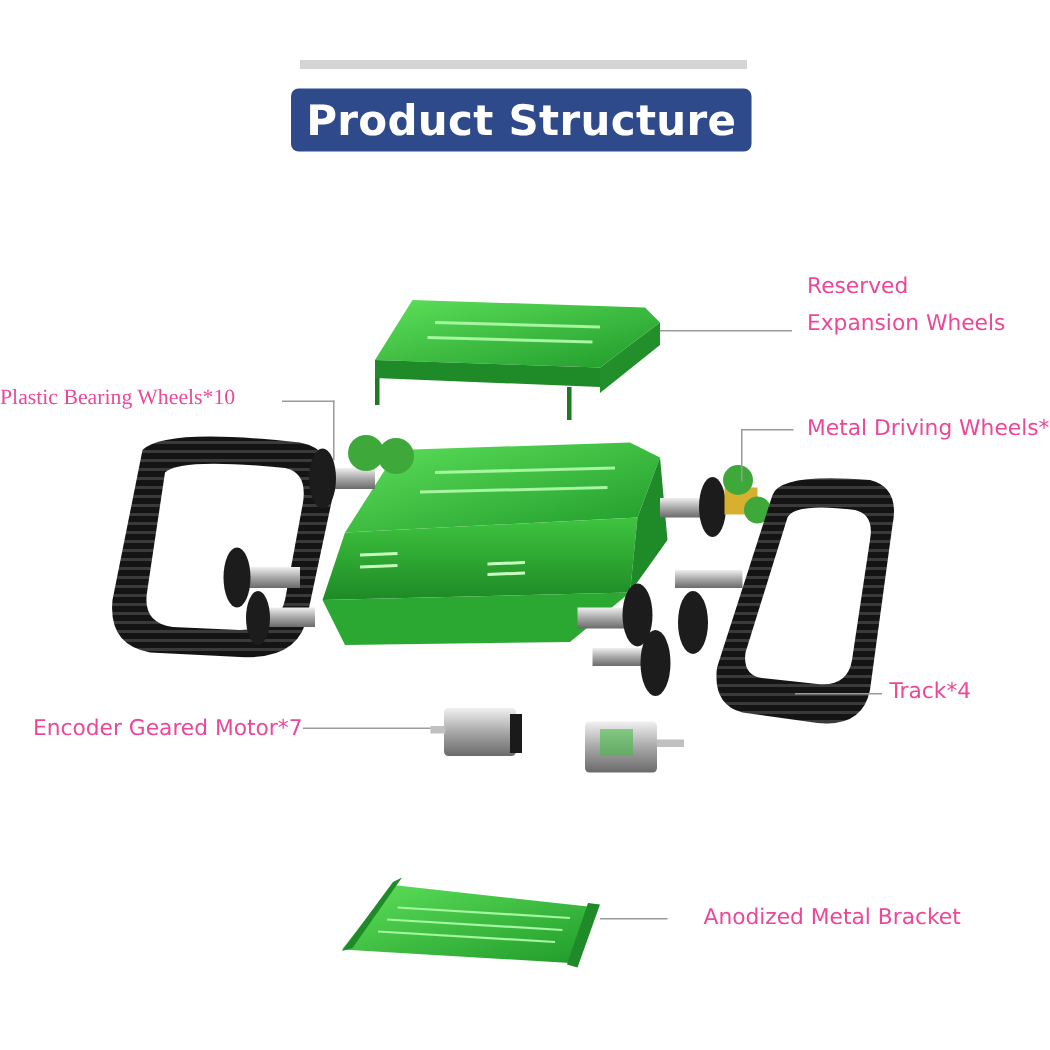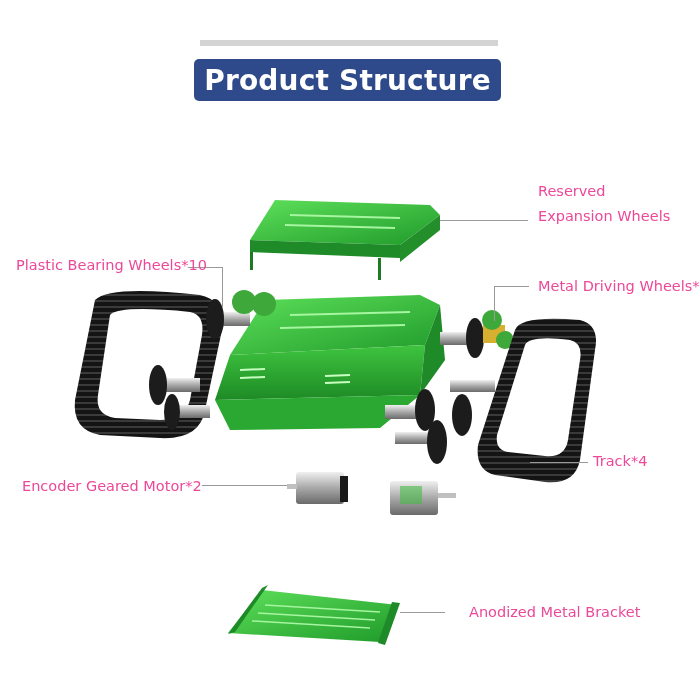--- a/index.html
+++ b/index.html
@@ -122,17 +122,17 @@
 <div class="line" style="left:188px;top:267px;width:35px;height:1px;"></div>
 <div class="line" style="left:222px;top:267px;width:1px;height:40px;"></div>
 <div class="line" style="left:494px;top:286px;width:35px;height:1px;"></div>
 <div class="line" style="left:494px;top:286px;width:1px;height:35px;"></div>
 <div class="line" style="left:530px;top:462px;width:58px;height:1px;"></div>
 <div class="line" style="left:202px;top:485px;width:85px;height:1px;"></div>
 <div class="line" style="left:400px;top:612px;width:45px;height:1px;"></div>
 
 <div class="label" style="left:538px;top:182px;">Reserved</div>
 <div class="label" style="left:538px;top:207px;">Expansion Wheels</div>
-<div class="label" style="left:16px;top:256px;">Plastic Bearing Wheels*10</div>
+<div class="label" style="left:0px;top:256px;font-family:Liberation Serif, serif;">Plastic Bearing Wheels*10</div>
 <div class="label" style="left:538px;top:277px;">Metal Driving Wheels*2</div>
 <div class="label" style="left:593px;top:452px;">Track*4</div>
-<div class="label" style="left:22px;top:477px;">Encoder Geared Motor*2</div>
+<div class="label" style="left:22px;top:477px;">Encoder Geared Motor*7</div>
 <div class="label" style="left:469px;top:603px;">Anodized Metal Bracket</div>
 
 </body></html>

